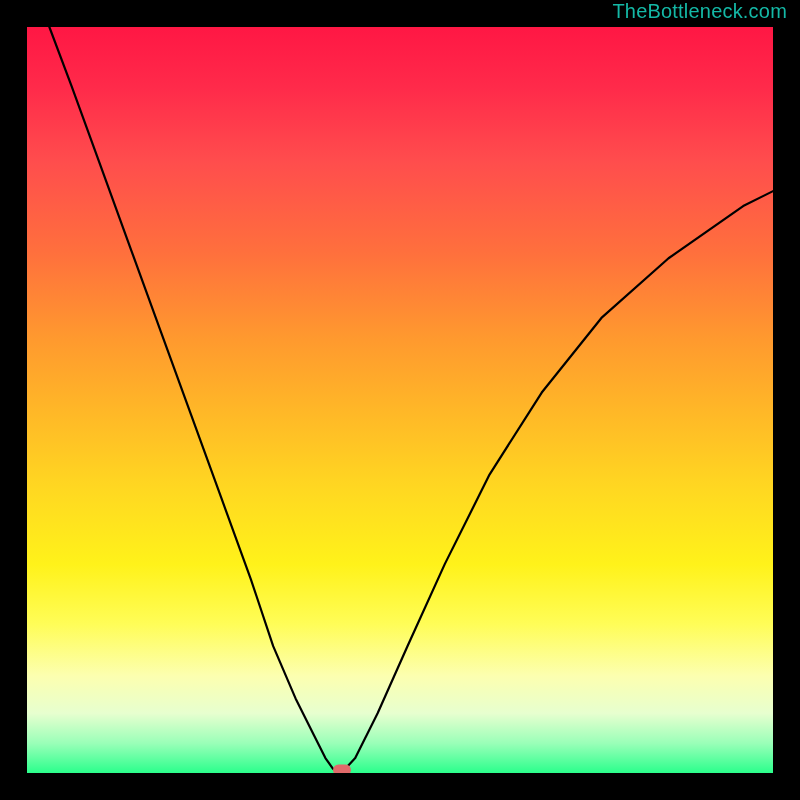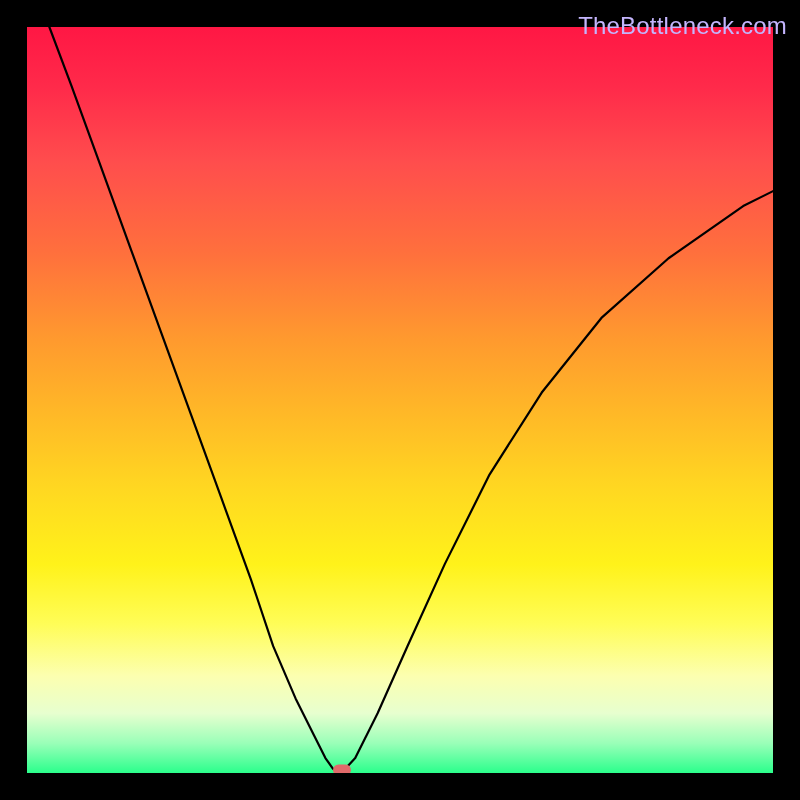--- a/index.html
+++ b/index.html
@@ -59,24 +59,24 @@
   .marker {
     position: absolute;
     width: 18px;
     height: 11px;
     border-radius: 6px;
     background: #e06a6a;
     transform: translate(-50%, -50%);
   }
   .watermark {
     position: absolute;
-    top: 12px;
+    top: 0;
     right: 13px;
-    color: #c4b5fd;
-    font-size: 24px;
+    color: #14b8a6;
+    font-size: 20px;
     font-weight: 500;
     letter-spacing: 0.2px;
     user-select: none;
   }
 </style>
 </head>
 <body>
 
 <div class="frame">
 

